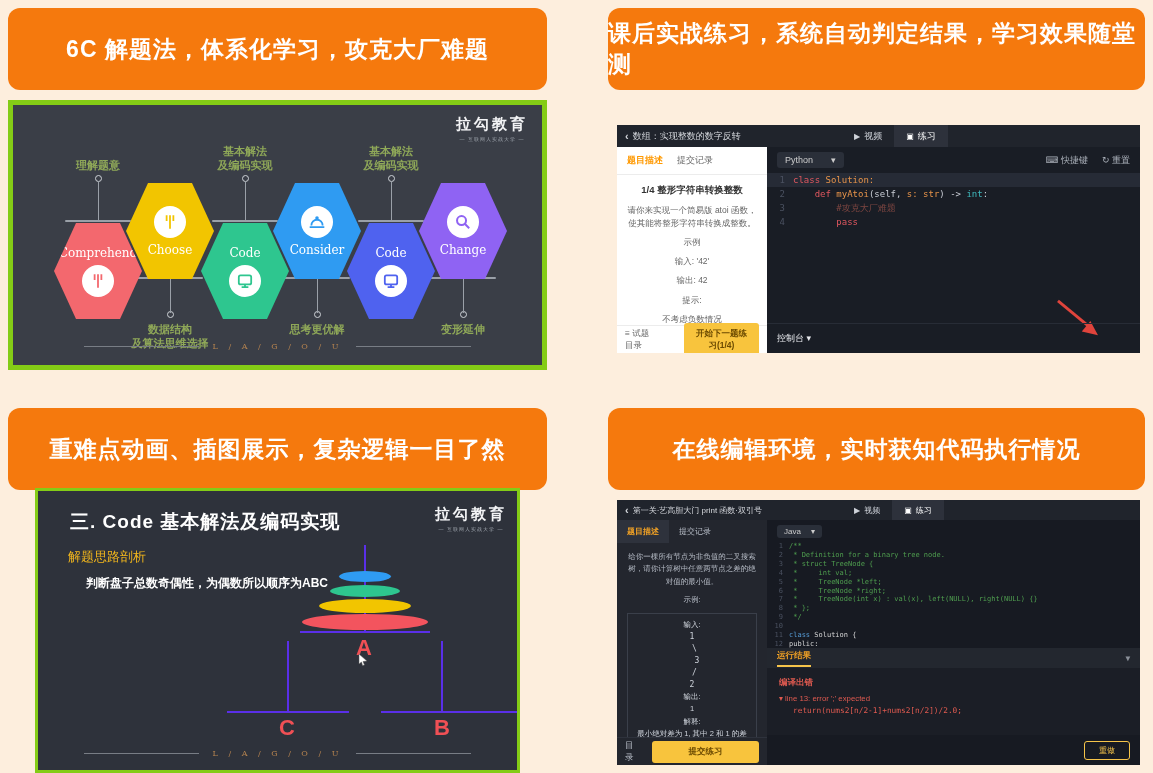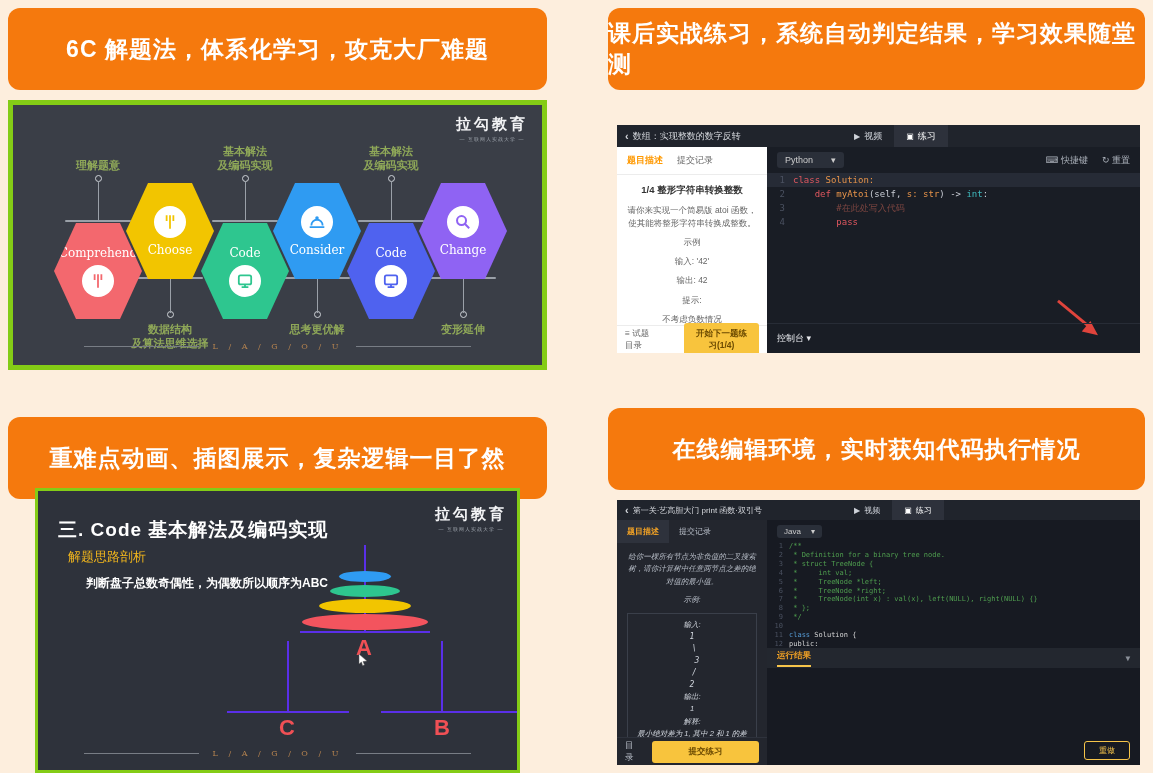--- a/index.html
+++ b/index.html
@@ -47,21 +47,21 @@
   .hex-note { position:absolute; width:130px; text-align:center; color:#8fa858;
     font-family:"DejaVu Serif", serif; font-weight:bold; font-size:11px; line-height:1.25; }
   .stem { position:absolute; width:1px; background:#9aa0a8; }
   .stem.abv { top:76px; height:40px; } .stem.blw { top:174px; height:34px; }
   .ring { position:absolute; width:7px; height:7px; border:1px solid #cfd3d8; border-radius:50%; background:#3a3e47; }
   .ring.abv { top:70px; } .ring.blw { top:206px; }
   .cbar { position:absolute; width:66px; height:2px; background:#9aa0a8; border-radius:1px; }
   .cbar.low { top:115px; } .cbar.up { top:172px; }
 
   
-  #slide3 .s3-title { position:absolute; left:20px; top:18px; color:#fff; font-size:19px; font-weight:bold; letter-spacing:1px;margin-top:8px; }
+  #slide3 .s3-title { position:absolute; left:32px; top:18px; color:#fff; font-size:19px; font-weight:bold; letter-spacing:1px; }
   #slide3 .s3-sub { position:absolute; left:30px; top:57px; color:#f3b71c; font-size:13px; font-weight:normal; }
   #slide3 .s3-point { position:absolute; left:48px; top:84px; color:#fff; font-size:12px; font-weight:bold; }
   .pole { position:absolute; width:2px; }
   .baseline { position:absolute; height:2px; }
   .disk { position:absolute; border-radius:50%; }
   .peg-label { position:absolute; font-size:22px; font-weight:bold; color:#f05055; }
   .cursor-icon { position:absolute; }
 
   
   .shot { position:absolute; background:#fff; overflow:hidden; font-size:9px; }
@@ -303,36 +303,36 @@
           <span>▾</span>
           </div>
         <div class="tool-right">
           <span><span>⌨</span> <span>快捷键</span></span>
           <span><span>↻</span> <span>重置</span></span>
         </div>
       </div>
       <div class="code">
         <div class="cl active"><span class="ln">1</span><span class="kw-r">class </span><span class="nm-o">Solution:</span></div>
         <div class="cl"><span class="ln">2</span><span class="kw-r">    def </span><span class="nm-o">myAtoi</span><span>(self, </span><span class="nm-o">s: str</span><span>) -&gt; </span><span class="ty-c">int</span><span>:</span></div>
-        <div class="cl"><span class="ln">3</span><span class="cm">        #在此处写入代码</span></div>
+        <div class="cl"><span class="ln">3</span><span class="cm">        #攻克大厂难题</span></div>
         <div class="cl"><span class="ln">4</span><span class="kw-r">        pass</span></div>
       </div>
 
       <svg class="red-arrow" viewBox="0 0 50 42">
         <path d="M4 2 L38 30" stroke="#e0443c" stroke-width="3" fill="none"></path>
         <path d="M46 38 L29 34 L38 23 Z" fill="#e0443c"></path>
       </svg>
 
       <div class="console-bar">
         <span><span>控制台</span> <span>▾</span></span>
       </div>
     </div>
   </div>
 
-  <div id="b3" class="banner" style="background: rgb(245, 121, 13); margin-top: 9px;">
+  <div id="b3" class="banner" style="background: rgb(245, 121, 13);">
       <span>重难点动画、插图展示，复杂逻辑一目了然</span>
     </div>
 
   <div id="slide3" class="slide">
     <div class="slide-inner">
       <div class="s3-title">三. Code 基本解法及编码实现</div>
       <div class="logo-block">
         <div class="logo-main">拉勾教育</div>
         <div class="logo-sub">— 互联网人实战大学 —</div>
       </div>
@@ -386,21 +386,21 @@
           <span>练习</span>
           </div>
       </div>
     </div>
 
     <div class="lpanel">
       <div class="ltabs" style="font-size:8px;">
         <span class="ltab-active">题目描述</span>
         <span>提交记录</span>
       </div>
-      <div class="lbody" style="font-size:7.5px; line-height:1.65;font-style:italic;">
+      <div class="lbody" style="font-size:7.5px; line-height:1.65;">
         <p>给你一棵所有节点为非负值的二叉搜索树，请你计算树中任意两节点之差的绝对值的最小值。</p>
         <p>示例:</p>
         <div class="ex-box">
           <div>输入:</div>
           <div class="tree">1
  \
   3
  /
 2</div>
           <div>输出:</div>
@@ -436,19 +436,24 @@
         <div class="cl"><span class="ln">11</span><span class="k">class</span><span class="w"> Solution {</span></div>
         <div class="cl"><span class="ln">12</span><span class="w">public:</span></div>
         <div class="cl"><span class="ln">13</span><span class="k">    int</span><span class="w"> getMinimumDifference(TreeNode* root) {</span></div>
         <div class="cl"><span class="ln">14</span><span class="w"></span></div>
       </div>
 
       <div class="result-bar">
         <span class="utick">运行结果</span>
         <span class="chev">▾</span>
       </div>
+      <div class="result-body">
+        <div class="etitle">编译出错</div>
+        <div class="eline"><span>▾</span> <span>line 13:  error ';' expected</span></div>
+        <div class="ecode">return(nums2[n/2-1]+nums2[n/2])/2.0;</div>
+      </div>
       <div class="console-bar">
         <button class="btn-outline" style="font-size:8px; padding:3px 14px;">重做</button>
       </div>
     </div>
   </div>
 
 </div>
 
 </body></html>

